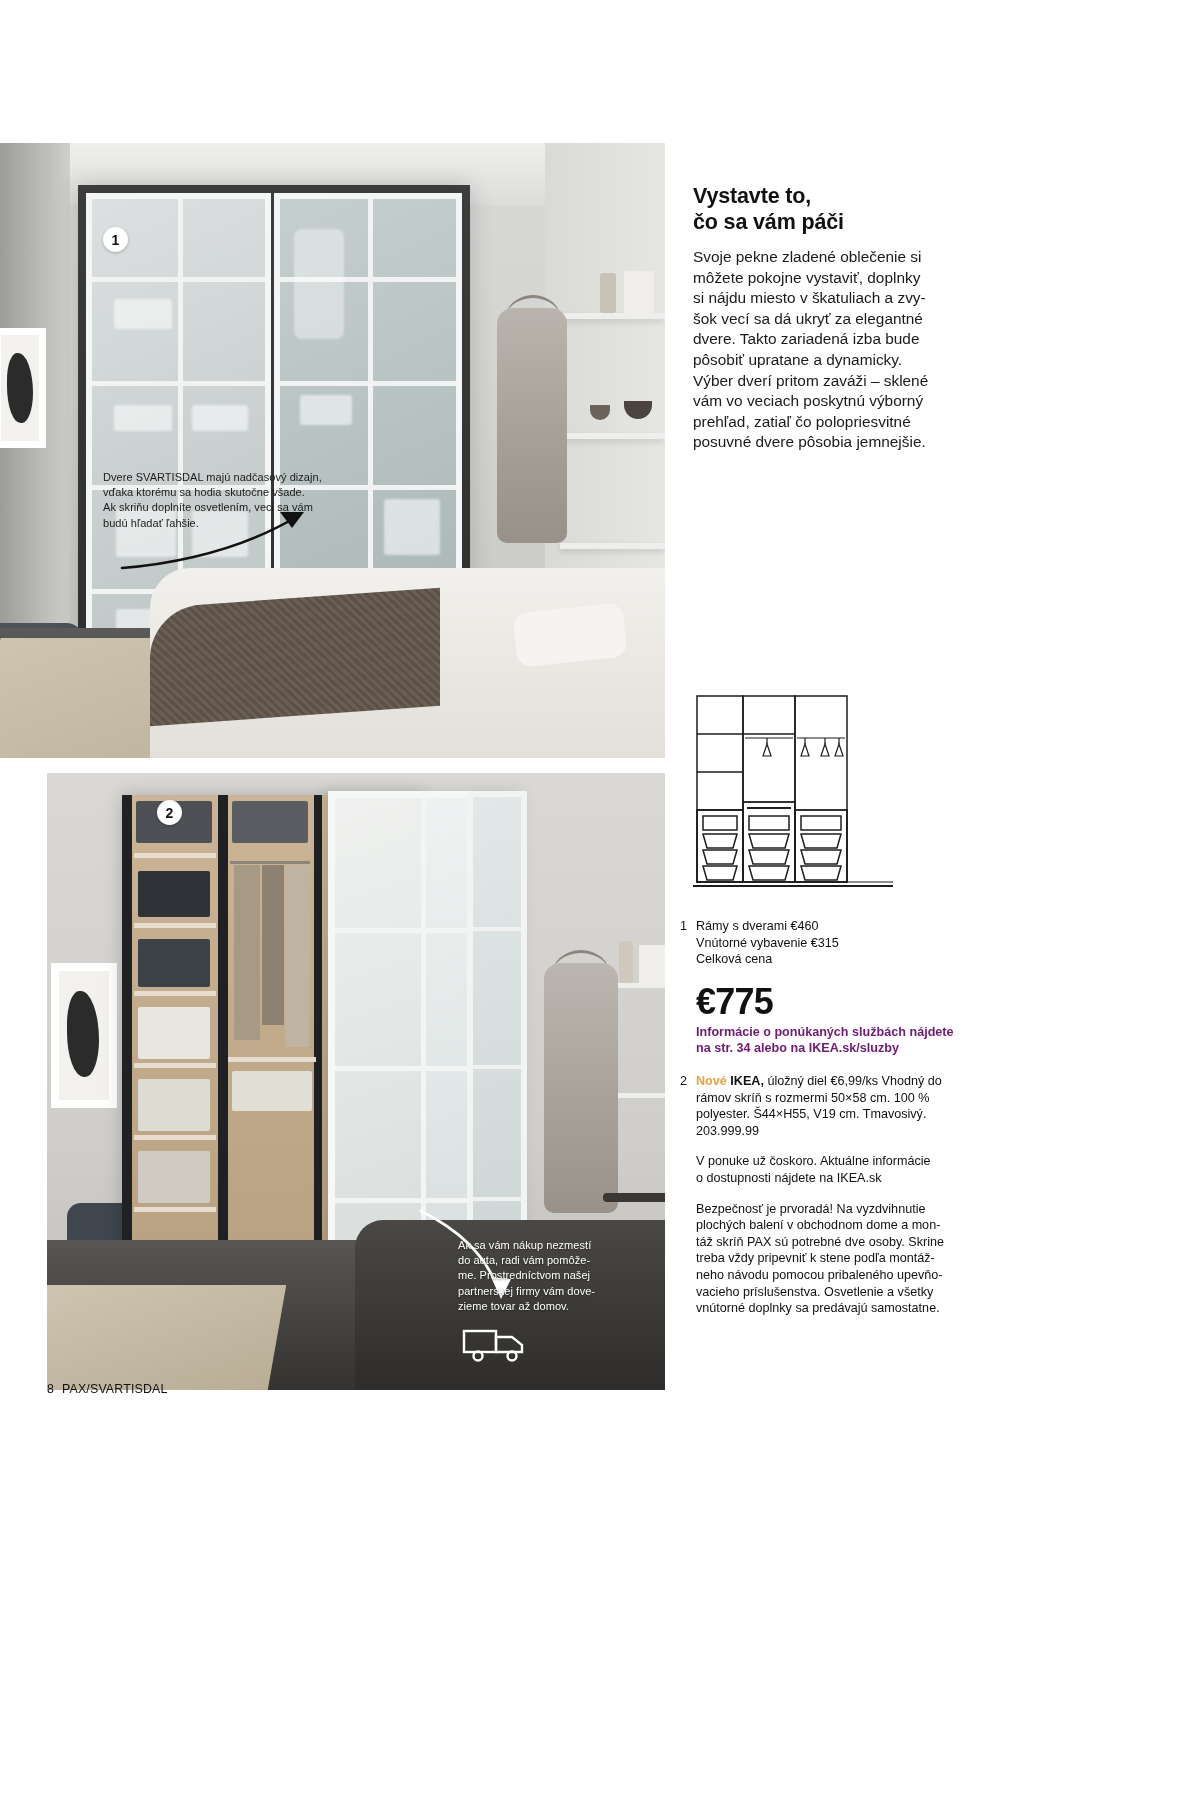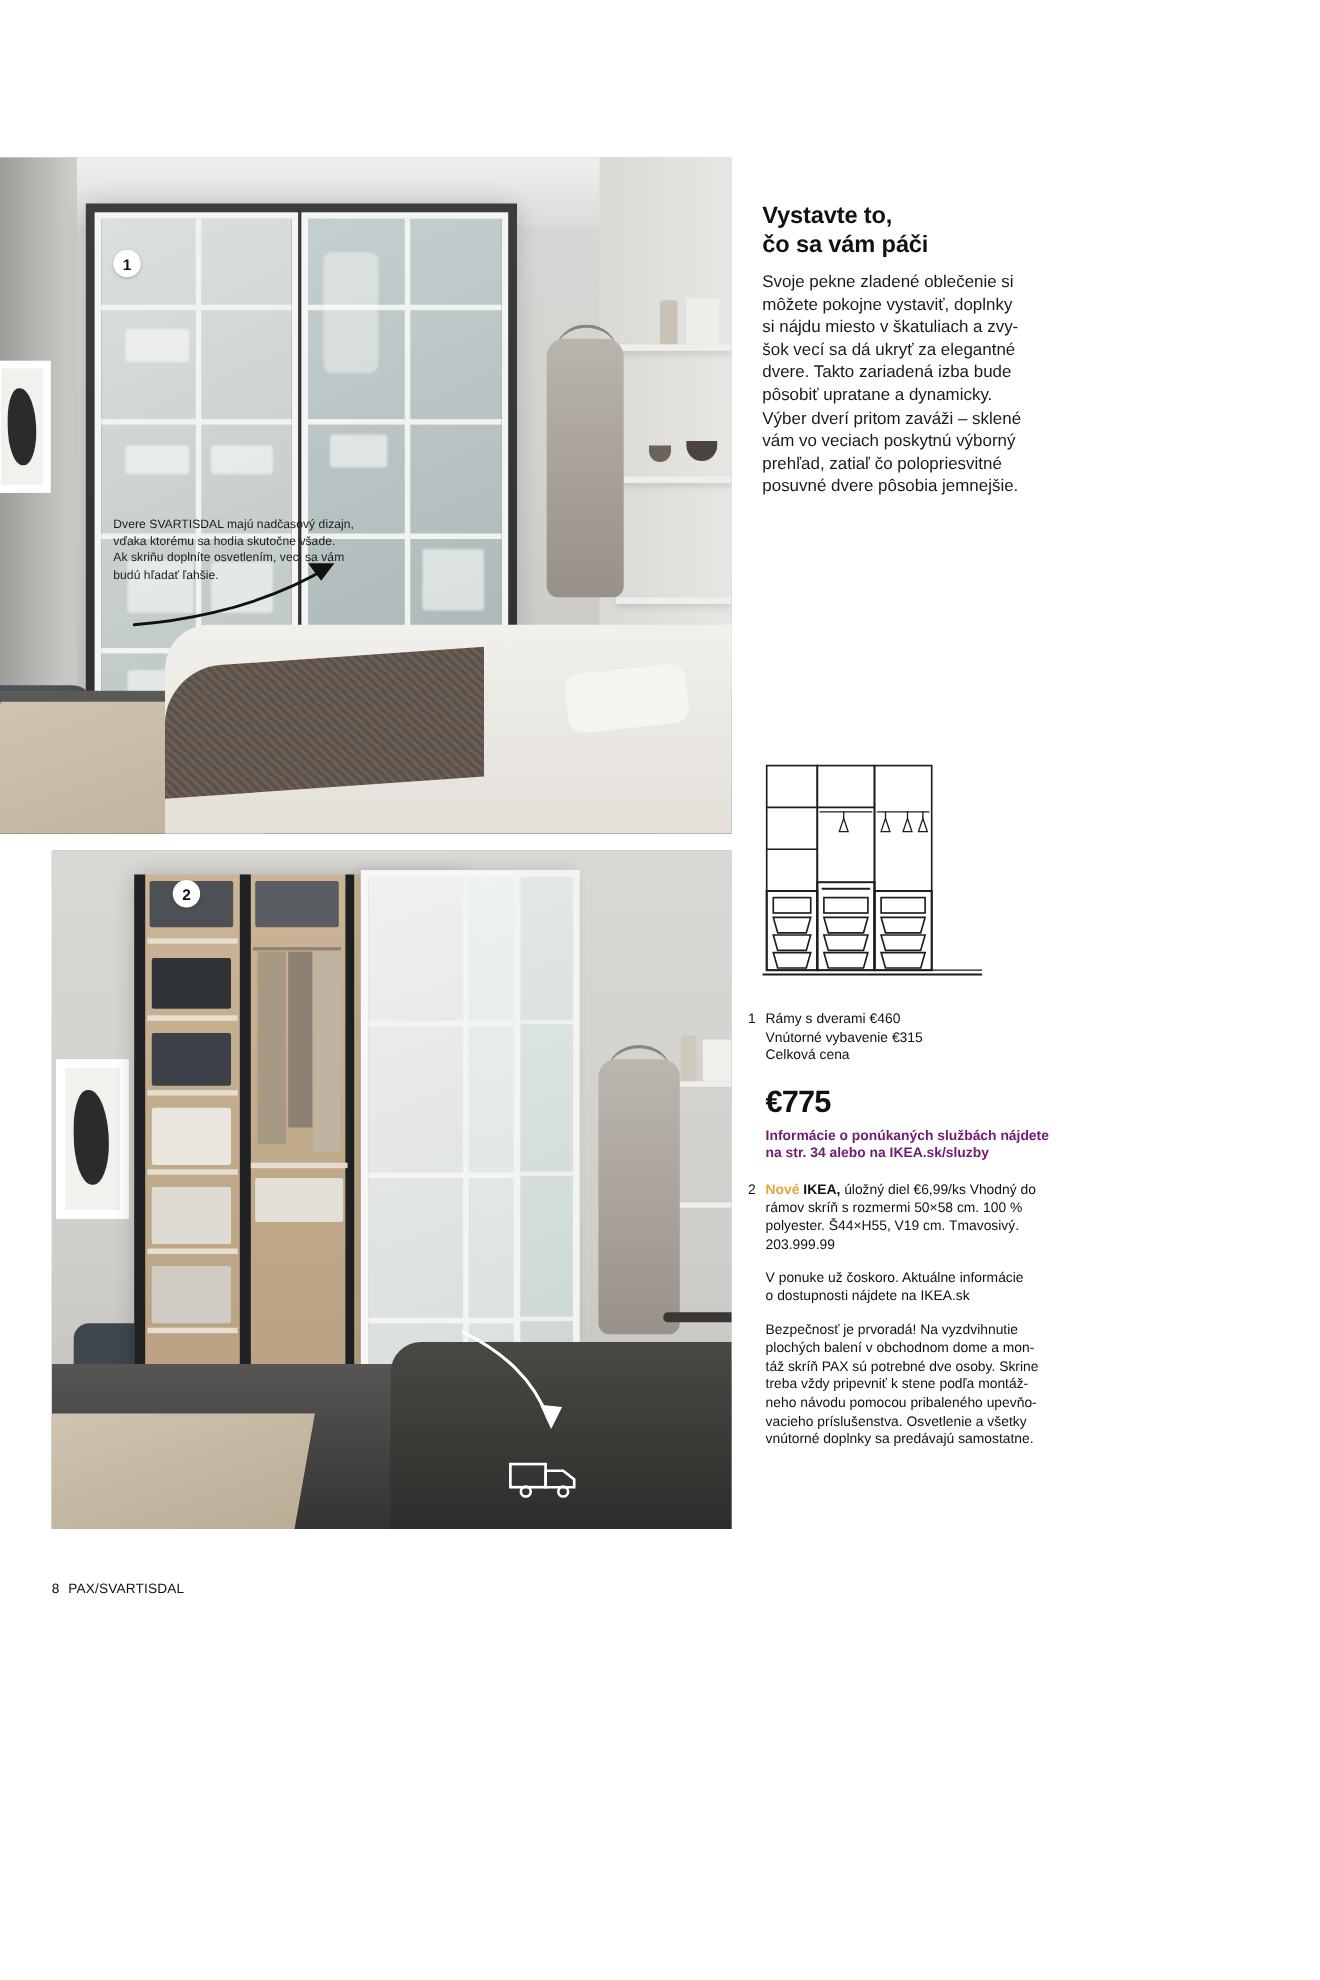--- a/index.html
+++ b/index.html
@@ -294,21 +294,21 @@
     color: #111111;
     margin: 0;
   }
   .new-tag {
     color: #e8a33d;
     font-weight: 700;
   }
   .prod-name { font-weight: 700; }
 
   .price {
-    font-size: 28px;
+    font-size: 36px;
     font-weight: 700;
     letter-spacing: -0.8px;
     line-height: 40px;
     margin: 14px 0 2px 16px;
     color: #111111;
   }
   .note {
     font-size: 12.6px;
     line-height: 16.6px;
     margin: 0 0 0 16px;
@@ -321,21 +321,21 @@
     line-height: 16.6px;
     margin: 14px 0 0 16px;
     white-space: pre-line;
     color: #111111;
   }
 
   
   .footer {
     position: absolute;
     left: 47px;
-    top: 1437px;
+    top: 1382px;
     font-size: 12.4px;
     color: #111111;
     letter-spacing: 0.15px;
   }
   .footer .pg { font-weight: 400; margin-right: 8px; }
 </style>
 </head>
 <body>
 
 <div class="page">
@@ -489,20 +489,25 @@
     </svg>
     <svg class="arrow-svg" style="left:415px;top:552px;" width="68" height="40" viewBox="0 0 68 40">
       <rect x="2" y="6" width="32" height="21" fill="none" stroke="#ffffff" stroke-width="2.4"></rect>
       <path d="M34 12 L 50 12 L 60 20 L 60 27 L 34 27 Z" fill="none" stroke="#ffffff" stroke-width="2.4"></path>
       <circle cx="16" cy="31" r="4.5" fill="none" stroke="#ffffff" stroke-width="2.4"></circle>
       <circle cx="50" cy="31" r="4.5" fill="none" stroke="#ffffff" stroke-width="2.4"></circle>
     </svg>
   </div>
 
   <div class="badge" id="badge-2">2</div>
+  <div class="caption" id="caption-bottom">Ak sa vám nákup nezmestí
+do auta, radi vám pomôže-
+me. Prostredníctvom našej
+partnerskej firmy vám dove-
+zieme tovar až domov.</div>
 
   <div class="right-col">
     <h1 class="headline">Vystavte to,
 čo sa vám páči</h1>
     <p class="intro">Svoje pekne zladené oblečenie si
 môžete pokojne vystaviť, doplnky
 si nájdu miesto v škatuliach a zvy-
 šok vecí sa dá ukryť za elegantné
 dvere. Takto zariadená izba bude
 pôsobiť upratane a dynamicky.

